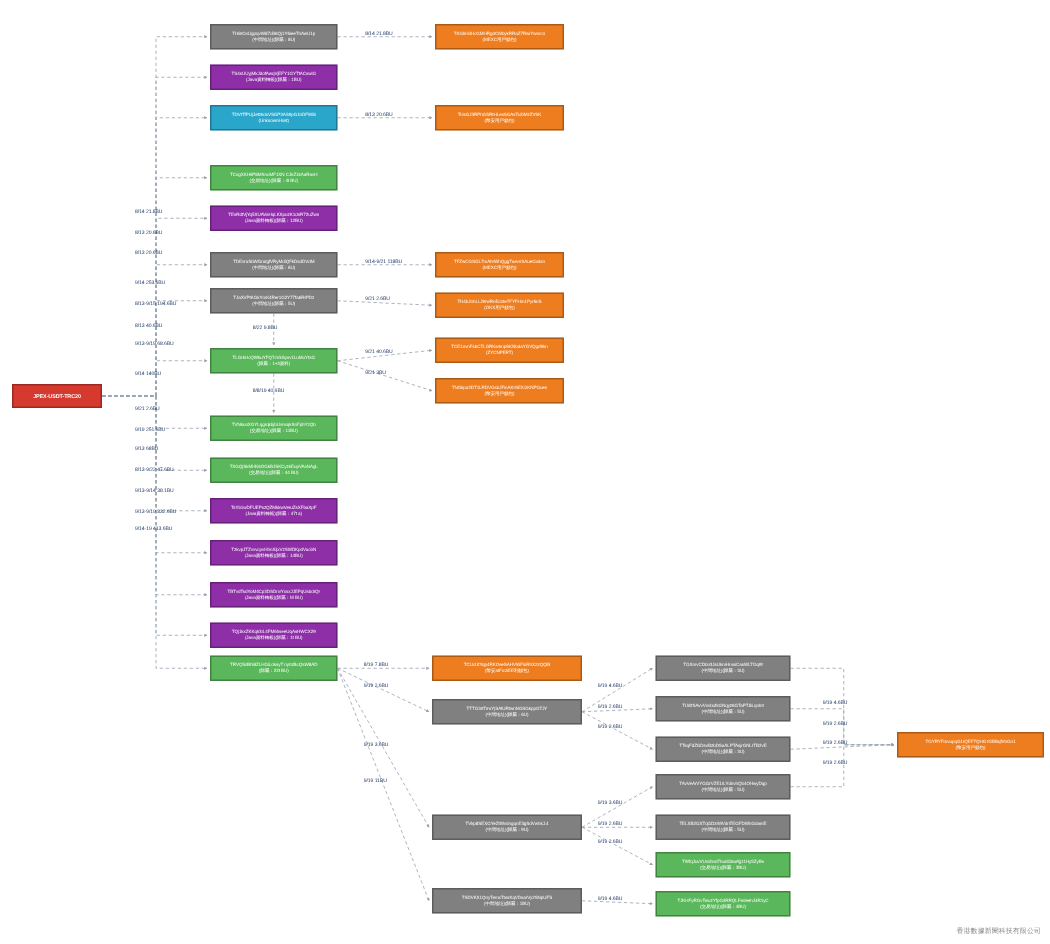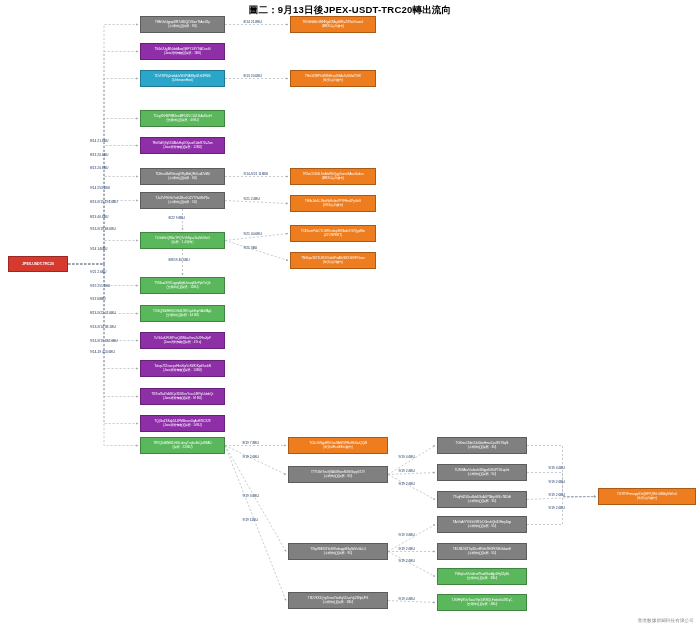--- a/index.html
+++ b/index.html
@@ -82,21 +82,20 @@
     white-space:nowrap;
     letter-spacing:-.05px;
     transform-origin:left center;
   }
 </style>
 </head>
 <body>
 
 <div id="canvas">
 
-  <div class="title">圖二：9月13日後JPEX-USDT-TRC20轉出流向</div>
 
   <svg class="edges" viewBox="0 0 700 629">
     <defs>
       <marker id="ah" markerWidth="4" markerHeight="4" refX="3.4" refY="2" orient="auto">
         <path class="arrowhead" d="M0,0 L4,2 L0,4 z"></path>
       </marker>
     </defs>
     <g id="edge-paths">
         <path d="M68,264 L104,264 L104,24.5 L138,24.5" class="edge" marker-end="url(#ah)"></path>
         <path d="M68,264 L104,264 L104,51.5 L138,51.5" class="edge" marker-end="url(#ah)"></path>

